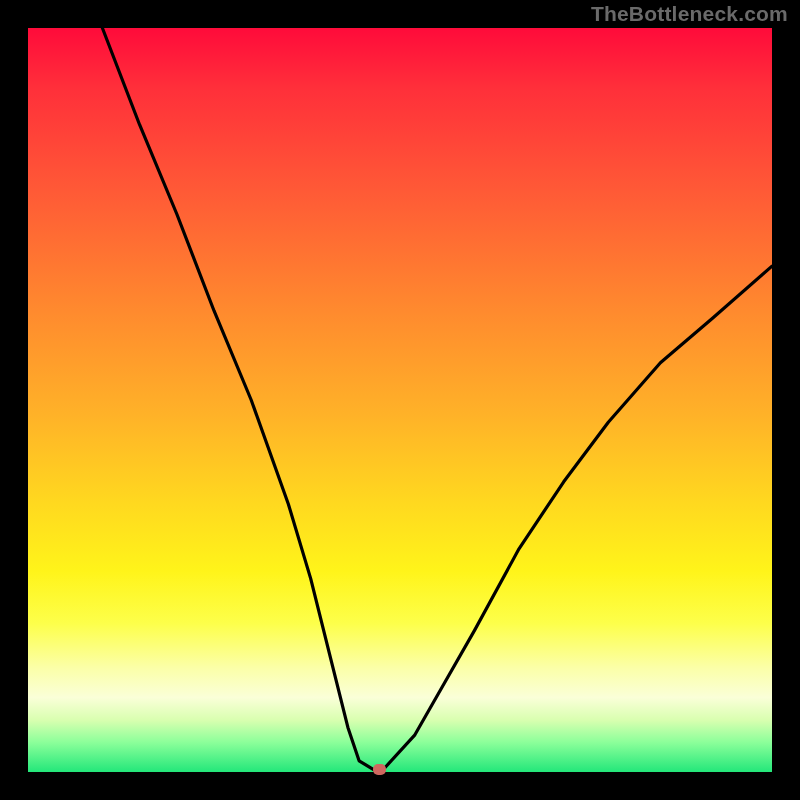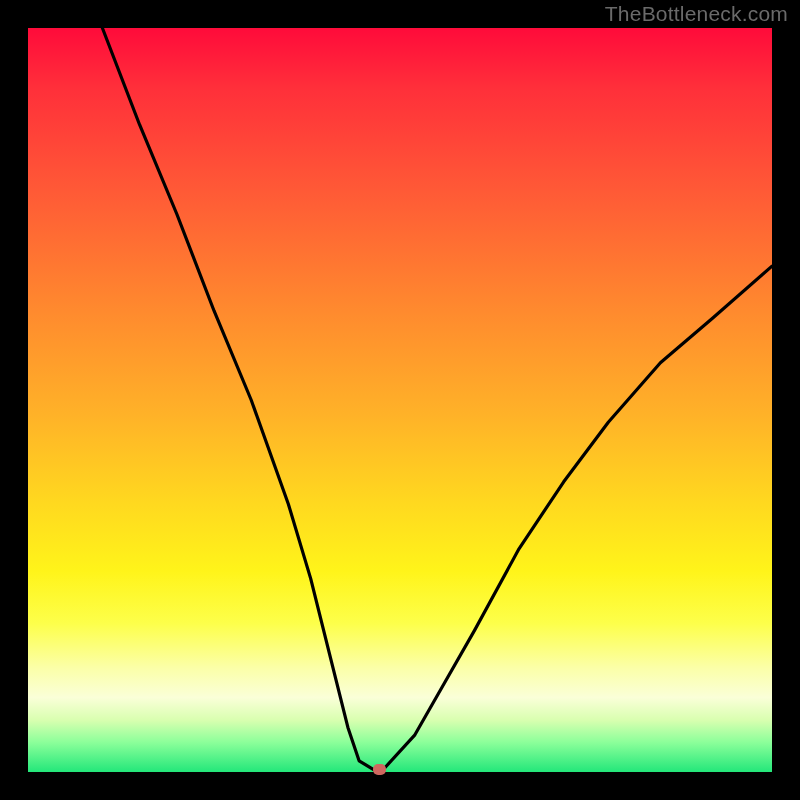--- a/index.html
+++ b/index.html
@@ -36,21 +36,21 @@
     );
   }
 
   .watermark {
     position: absolute;
     top: 2px;
     right: 12px;
     color: #6a6a6a;
     font-size: 21px;
     letter-spacing: 0.2px;
-    font-weight: 400;
+    font-weight: 700;
     z-index: 5;
     user-select: none;
   }
 
   svg.curve {
     position: absolute;
     top: 0; left: 0;
     width: 744px; height: 744px;
     overflow: visible;
   }

